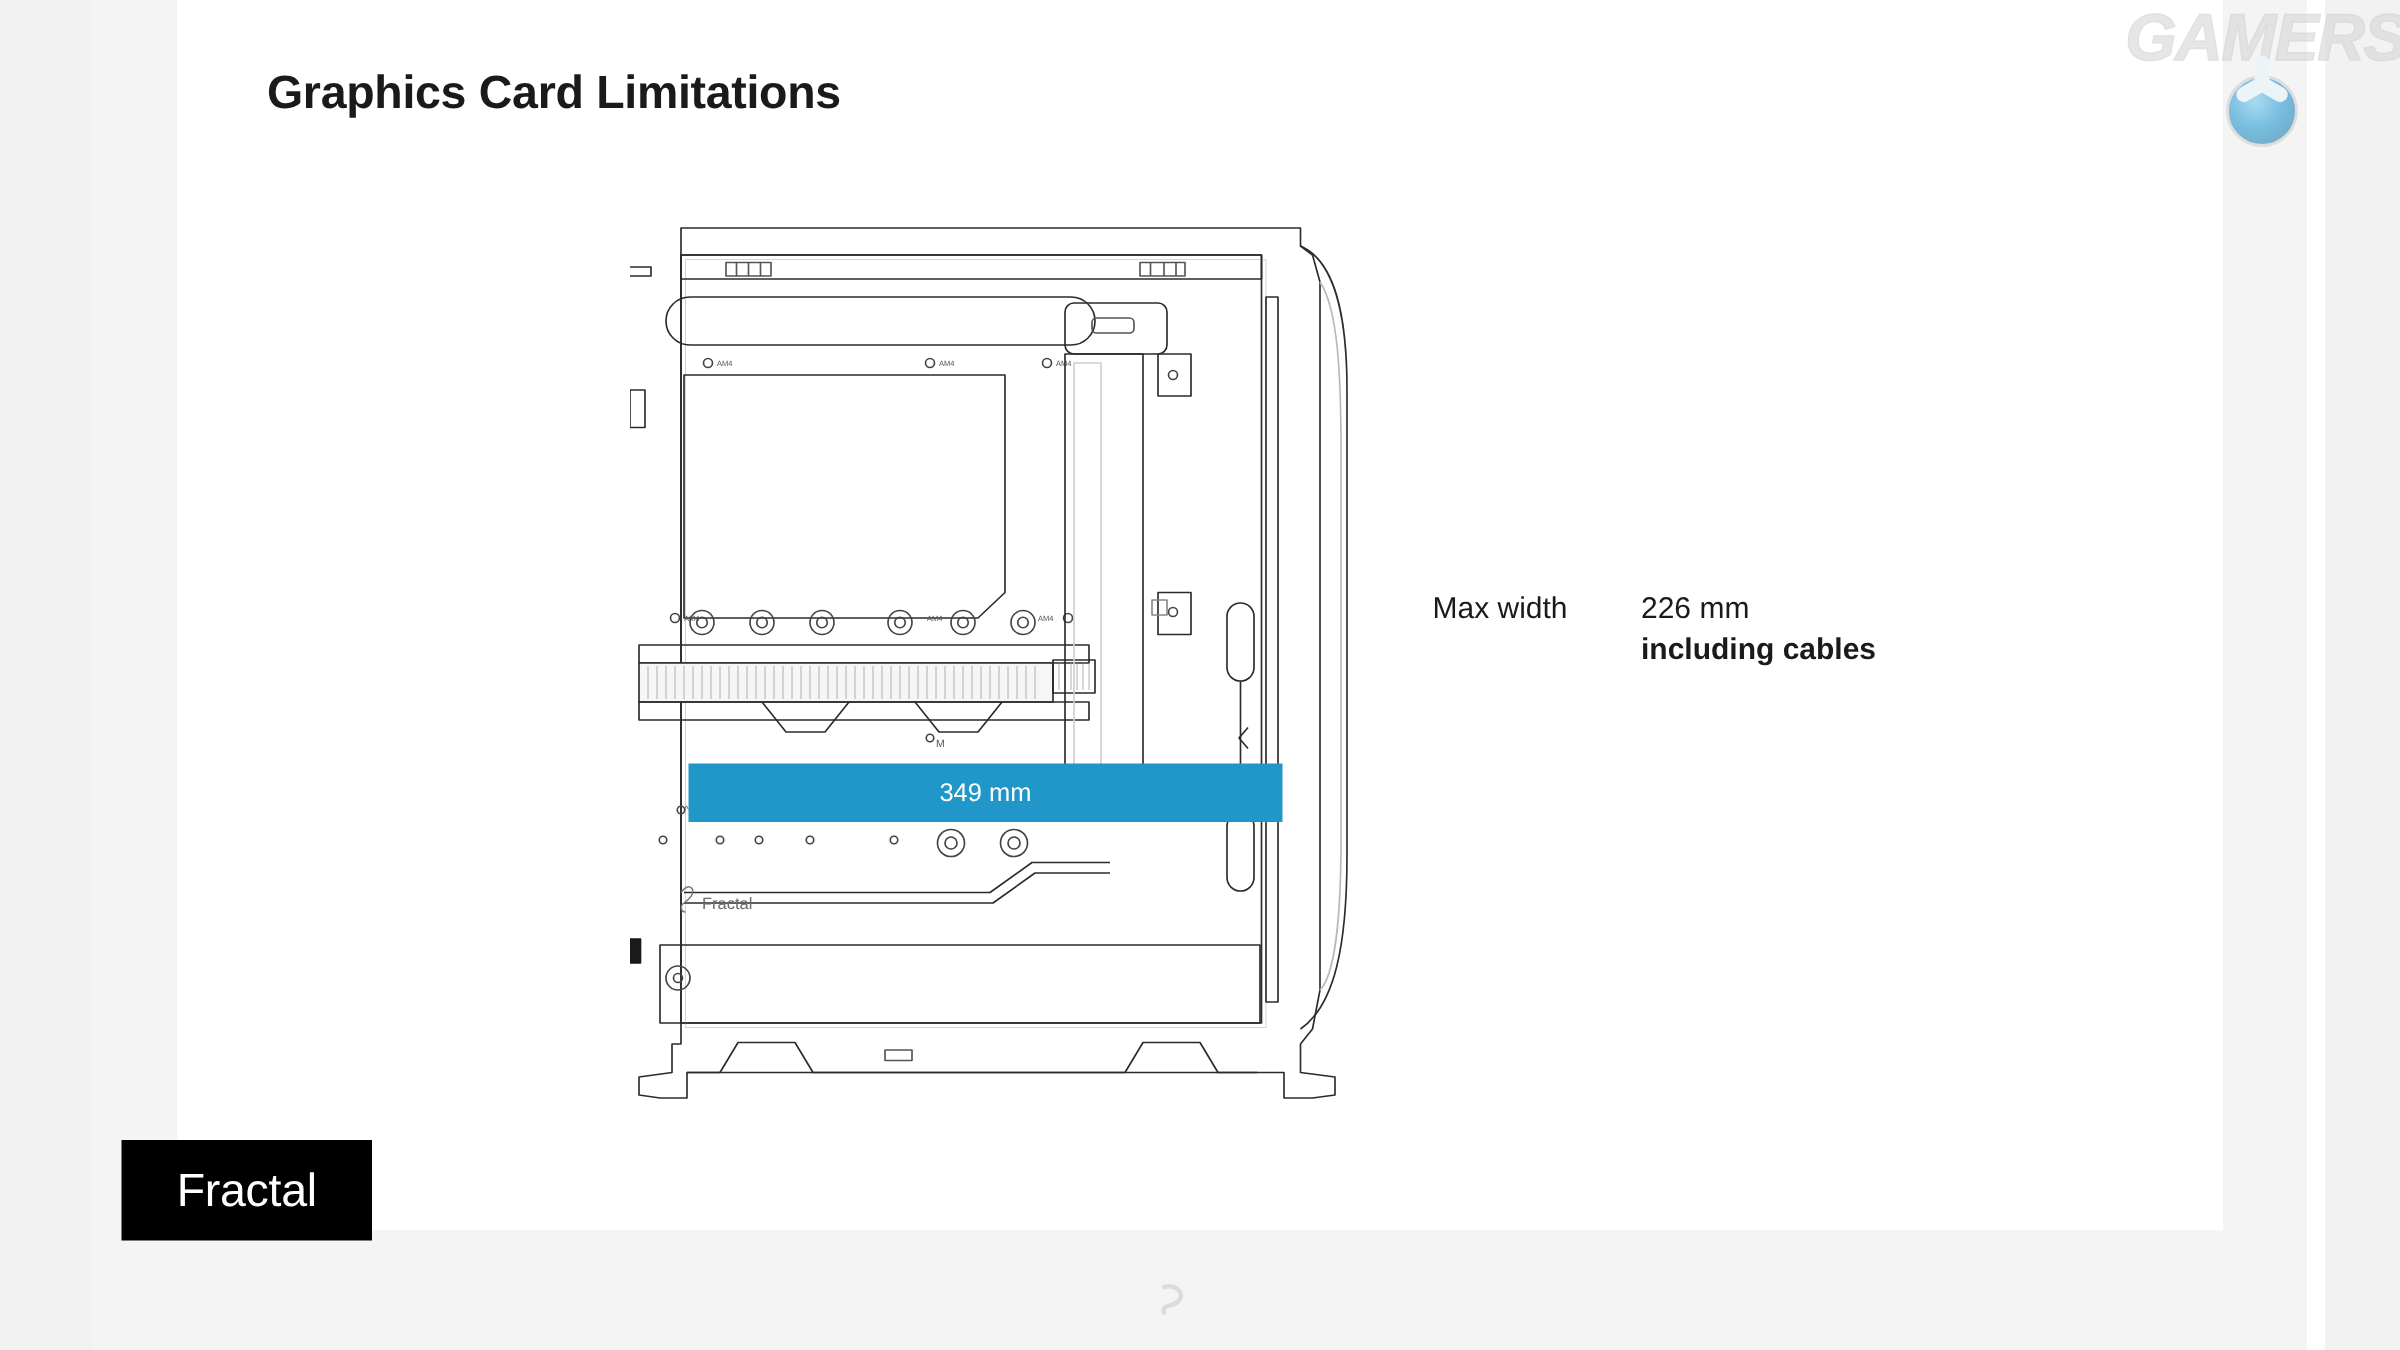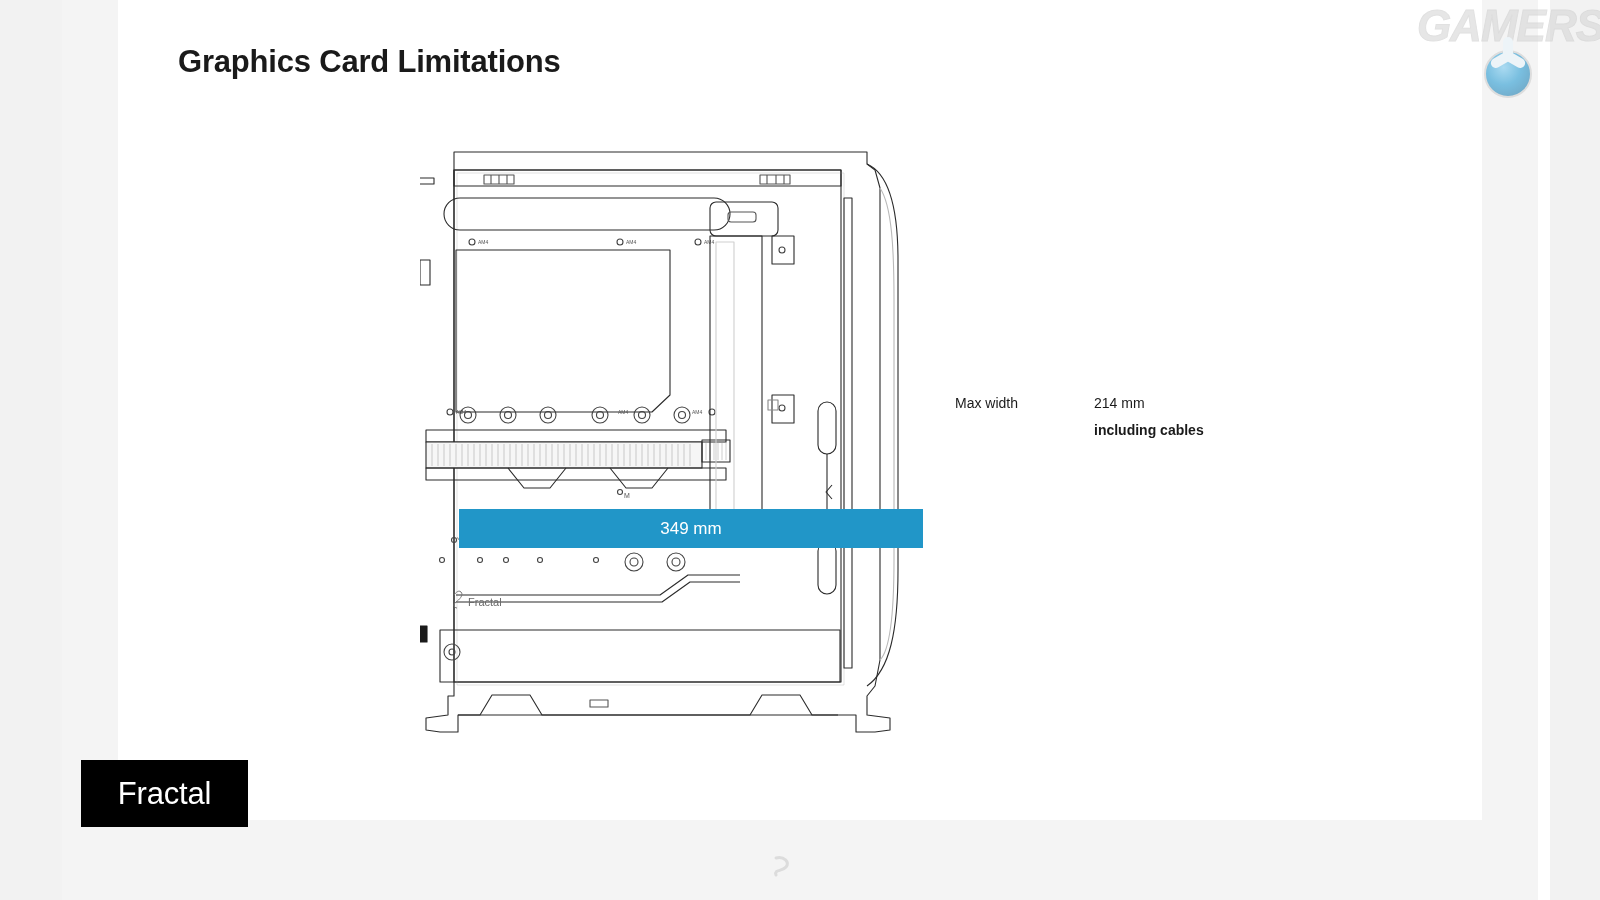--- a/index.html
+++ b/index.html
@@ -142,34 +142,34 @@
     position: absolute;
     left: 420px;
     top: 140px;
     width: 530px;
     height: 600px;
   }
 
   
   .annotation {
     position: absolute;
-    font-size: 14px;
+    font-size: 20px;
     color: #1a1a1a;
     white-space: nowrap;
   }
   .ann-label { left: 955px; top: 395px; }
   .ann-value-1 { left: 1094px; top: 395px; }
   .ann-value-2 { left: 1094px; top: 422px; font-weight: bold; }
 
   
   .gpu-bar {
     position: absolute;
     left: 459px;
     top: 509px;
-    width: 464px;
+    width: 396px;
     height: 39px;
     background: #2196c8;
     display: flex;
     align-items: center;
     justify-content: center;
     color: #ffffff;
     font-size: 17px;
   }
 </style>
 </head>
@@ -371,21 +371,21 @@
         <path d="M352 395 c4 -4 -4 -8 0 -12 c4 -4 -3 -8 0 -11" stroke="#8a8a8a"></path>
       </g>
     </svg>
   </div>
 
   <div class="gpu-bar">
     <span>349 mm</span>
   </div>
 
   <div class="annotation ann-label">Max width</div>
-  <div class="annotation ann-value-1">214 mm</div>
+  <div class="annotation ann-value-1">226 mm</div>
   <div class="annotation ann-value-2">including cables</div>
 
   <div class="fractal-logo">Fractal</div>
 
   <div class="bottom-mark">
     <svg width="28" height="28" viewBox="0 0 28 28">
       <path d="M6 6 c8 -2 14 4 10 9 c-4 5 -12 2 -10 8" fill="none" stroke="#dcdcdc" stroke-width="3" stroke-linecap="round"></path>
     </svg>
   </div>
 

